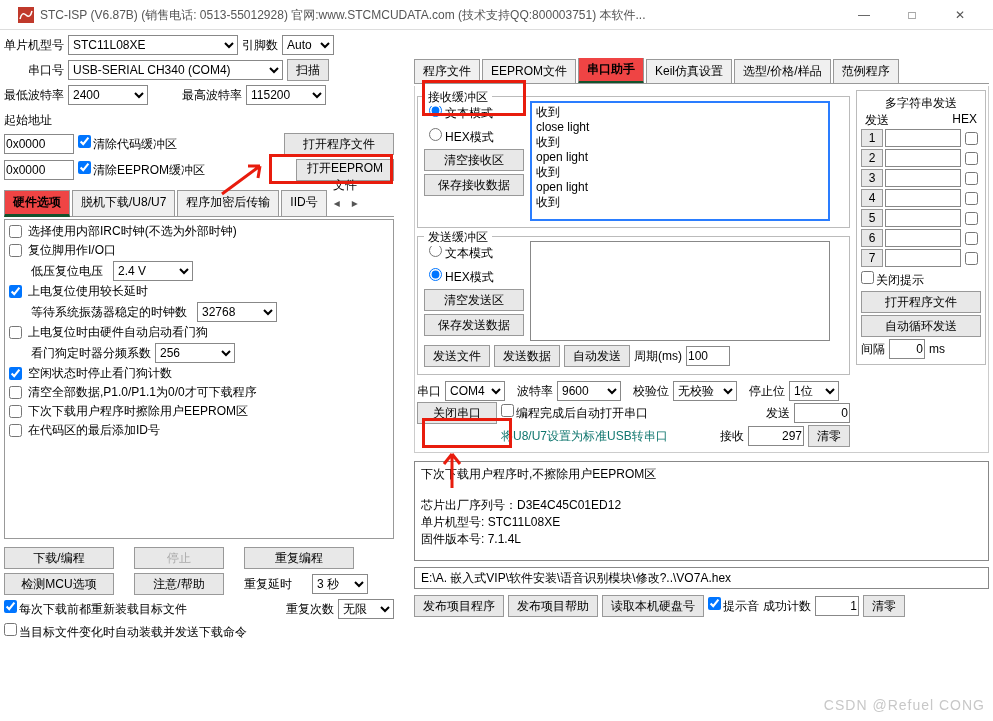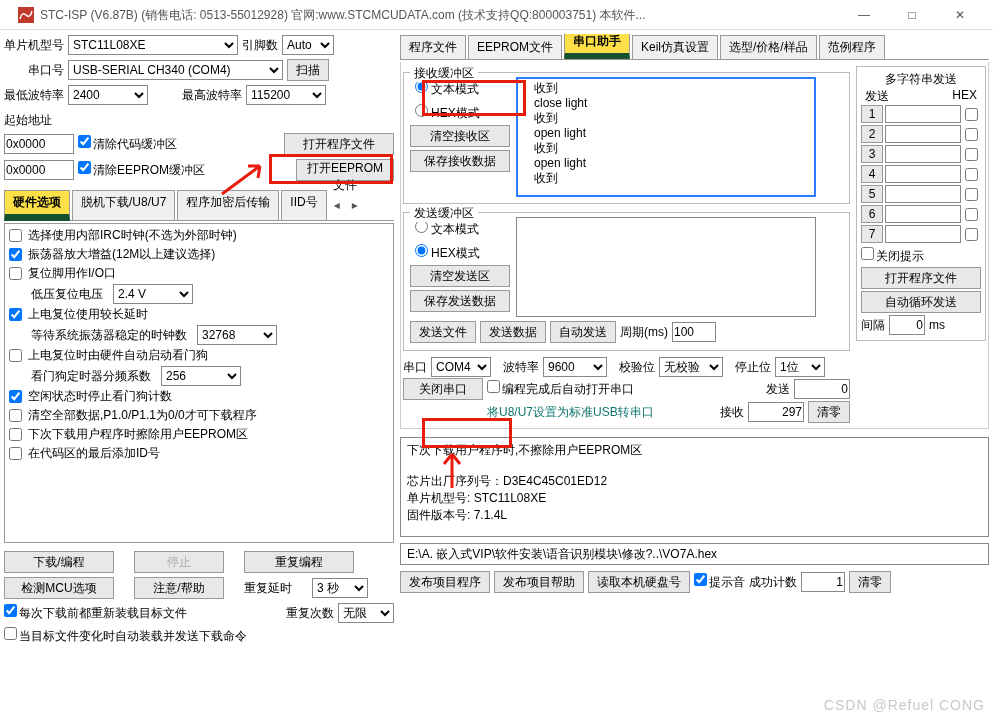--- a/index.html
+++ b/index.html
@@ -2,39 +2,39 @@
 <html><head>
 <meta charset="utf-8">
 <style>
 * { box-sizing: border-box; font-family: "Microsoft YaHei", SimSun, Arial, sans-serif; font-size: 12px; }
 body { margin: 0; background: #fff; width: 993px; height: 721px; position: relative; overflow: hidden; }
 .titlebar { height: 30px; line-height: 30px; padding: 0 18px; display: flex; align-items: center; border-bottom: 1px solid #ddd; }
 .title-icon { width: 16px; height: 16px; margin-right: 6px; }
 .title-text { flex: 1; color: #555; white-space: nowrap; overflow: hidden; text-overflow: ellipsis; }
 .winbtns { display: flex; gap: 18px; color: #555; font-size: 14px; }
 .winbtn { width: 30px; text-align: center; cursor: pointer; }
-.main { display: flex; padding: 4px; gap: 6px; }
+.main { display: flex; padding: 4px; gap: 20px; align-items: center; }
 .panel { flex: 1; display: flex; flex-direction: column; gap: 2px; }
 .row { display: flex; align-items: center; gap: 4px; margin: 1px 0; }
 .row label.lbl, span.lbl { white-space: nowrap; }
 select { height: 20px; border: 1px solid #888; background: #fff; font-size: 12px; }
 input[type=text] { height: 20px; border: 1px solid #888; padding: 0 1px; font-size: 12px; }
 input[type=checkbox] { margin: 0 2px 0 0; }
 button.btn { height: 22px; padding: 0 8px; background: #e8e8e8; border: 1px solid #999; cursor: pointer; font-size: 12px; }
 button.btn.disabled { color: #aaa; }
 .group { border: 1px solid #bbb; padding: 4px 6px 6px 6px; position: relative; margin-top: 6px; }
 .group-title { position: absolute; top: -8px; left: 6px; background: #fff; padding: 0 4px; font-size: 12px; }
 .tabbar { display: flex; border-bottom: 1px solid #999; height: 26px; align-items: flex-end; gap: 2px; overflow: hidden; }
 .tab { padding: 3px 8px; border: 1px solid #999; border-bottom: none; background: #f0f0f0; cursor: pointer; white-space: nowrap; }
-.tab.active { background: #fde047; border-bottom: 7px solid #14532d; margin-bottom: -1px; font-weight: bold; }
+.tab.active { background: #ef4444; border-bottom: 3px solid #14532d; margin-bottom: -1px; font-weight: bold; }
 .tab-bot { display:flex; border-bottom:1px solid #999; gap:2px; }
 .check-list { border: 1px solid #999; height: 320px; overflow-y: auto; padding: 2px; }
 .check-list .litem { display: flex; align-items: center; padding: 1px 2px; gap: 4px; }
 .check-list .litem.indent { padding-left: 24px; }
-.rx-box { border: 2px solid #2a7dff; width: 300px; height: 120px; padding: 2px 16px; overflow: auto; font-family: monospace; line-height: 15px; }
+.rx-box { border: 2px solid #2a7dff; width: 300px; height: 120px; padding: 2px 4px; overflow: auto; font-family: monospace; line-height: 15px; }
 .multi-send-grp { border: 1px solid #bbb; padding: 4px; }
 .multi-send-grp .grid { display: grid; grid-template-columns: 22px 1fr 18px; gap: 2px; }
 .multi-send-grp .grid .cell-btn { border:1px solid #999; background:#e8e8e8; text-align:center; height:18px; line-height:16px; }
 .multi-send-grp .grid .cell-in { border:1px solid #888; height:18px; }
 .multi-send-grp .grid .cell-cb { height:18px; display:flex; align-items:center; justify-content:center; }
 .tx-box { border: 1px solid #888; width: 300px; height: 100px; }
 .red-box { position: absolute; border: 3px solid #e81c0d; pointer-events: none; }
 .red-arrow { position: absolute; pointer-events: none; }
 .log-box { border: 1px solid #888; height: 100px; padding: 4px 6px; overflow:auto; white-space: pre-line; }
 .file-box { border: 1px solid #888; height: 22px; padding: 2px 6px; margin-top: 4px; white-space: nowrap; overflow: hidden; }
@@ -99,24 +99,20 @@
       <div class="tab">IID号</div>
       <span class="tabnav">◂</span>
       <span class="tabnav">▸</span>
     </div>
     <div class="check-list" id="hwlist">
         <div class="litem">
           <input type="checkbox" style="">
           <span>选择使用内部IRC时钟(不选为外部时钟)</span>
         </div>
         <div class="litem">
-          <input type="checkbox" checked="" style="">
-          <span>振荡器放大增益(12M以上建议选择)</span>
-        </div>
-        <div class="litem">
           <input type="checkbox" style="">
           <span>复位脚用作I/O口</span>
         </div>
         <div class="litem indent">
           <span>低压复位电压</span>
           <select style="width: 80px; margin-left: 6px;"><option>2.4 V</option></select>
         </div>
         <div class="litem">
           <input type="checkbox" checked="" style="">
           <span>上电复位使用较长延时</span>
@@ -124,21 +120,21 @@
         <div class="litem indent">
           <span>等待系统振荡器稳定的时钟数</span>
           <select style="width: 80px; margin-left: 6px;"><option>32768</option></select>
         </div>
         <div class="litem">
           <input type="checkbox" style="">
           <span>上电复位时由硬件自动启动看门狗</span>
         </div>
         <div class="litem indent">
           <span>看门狗定时器分频系数</span>
-          <select style="width: 80px; margin-left: 6px;"><option>256</option></select>
+          <select style="width: 80px; "><option>256</option></select>
         </div>
         <div class="litem">
           <input type="checkbox" checked="" style="">
           <span>空闲状态时停止看门狗计数</span>
         </div>
         <div class="litem">
           <input type="checkbox" style="">
           <span>清空全部数据,P1.0/P1.1为0/0才可下载程序</span>
         </div>
         <div class="litem">

